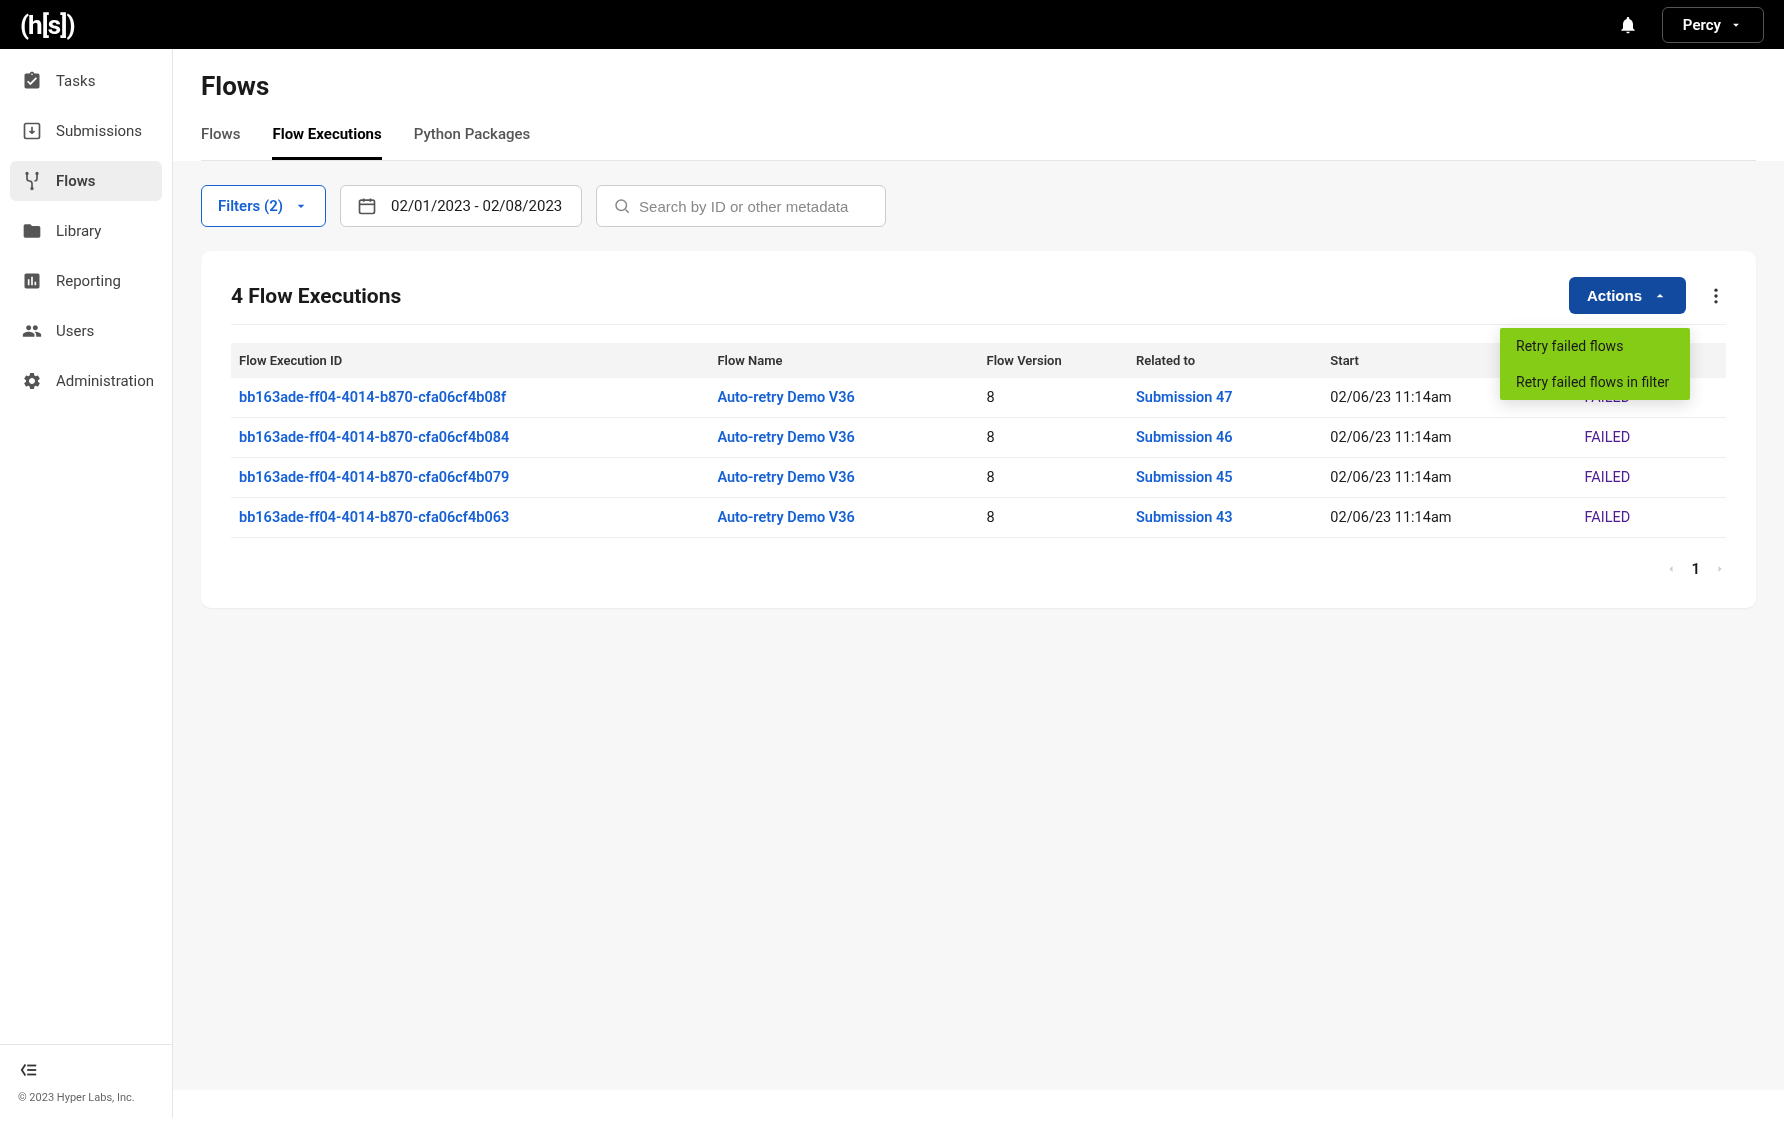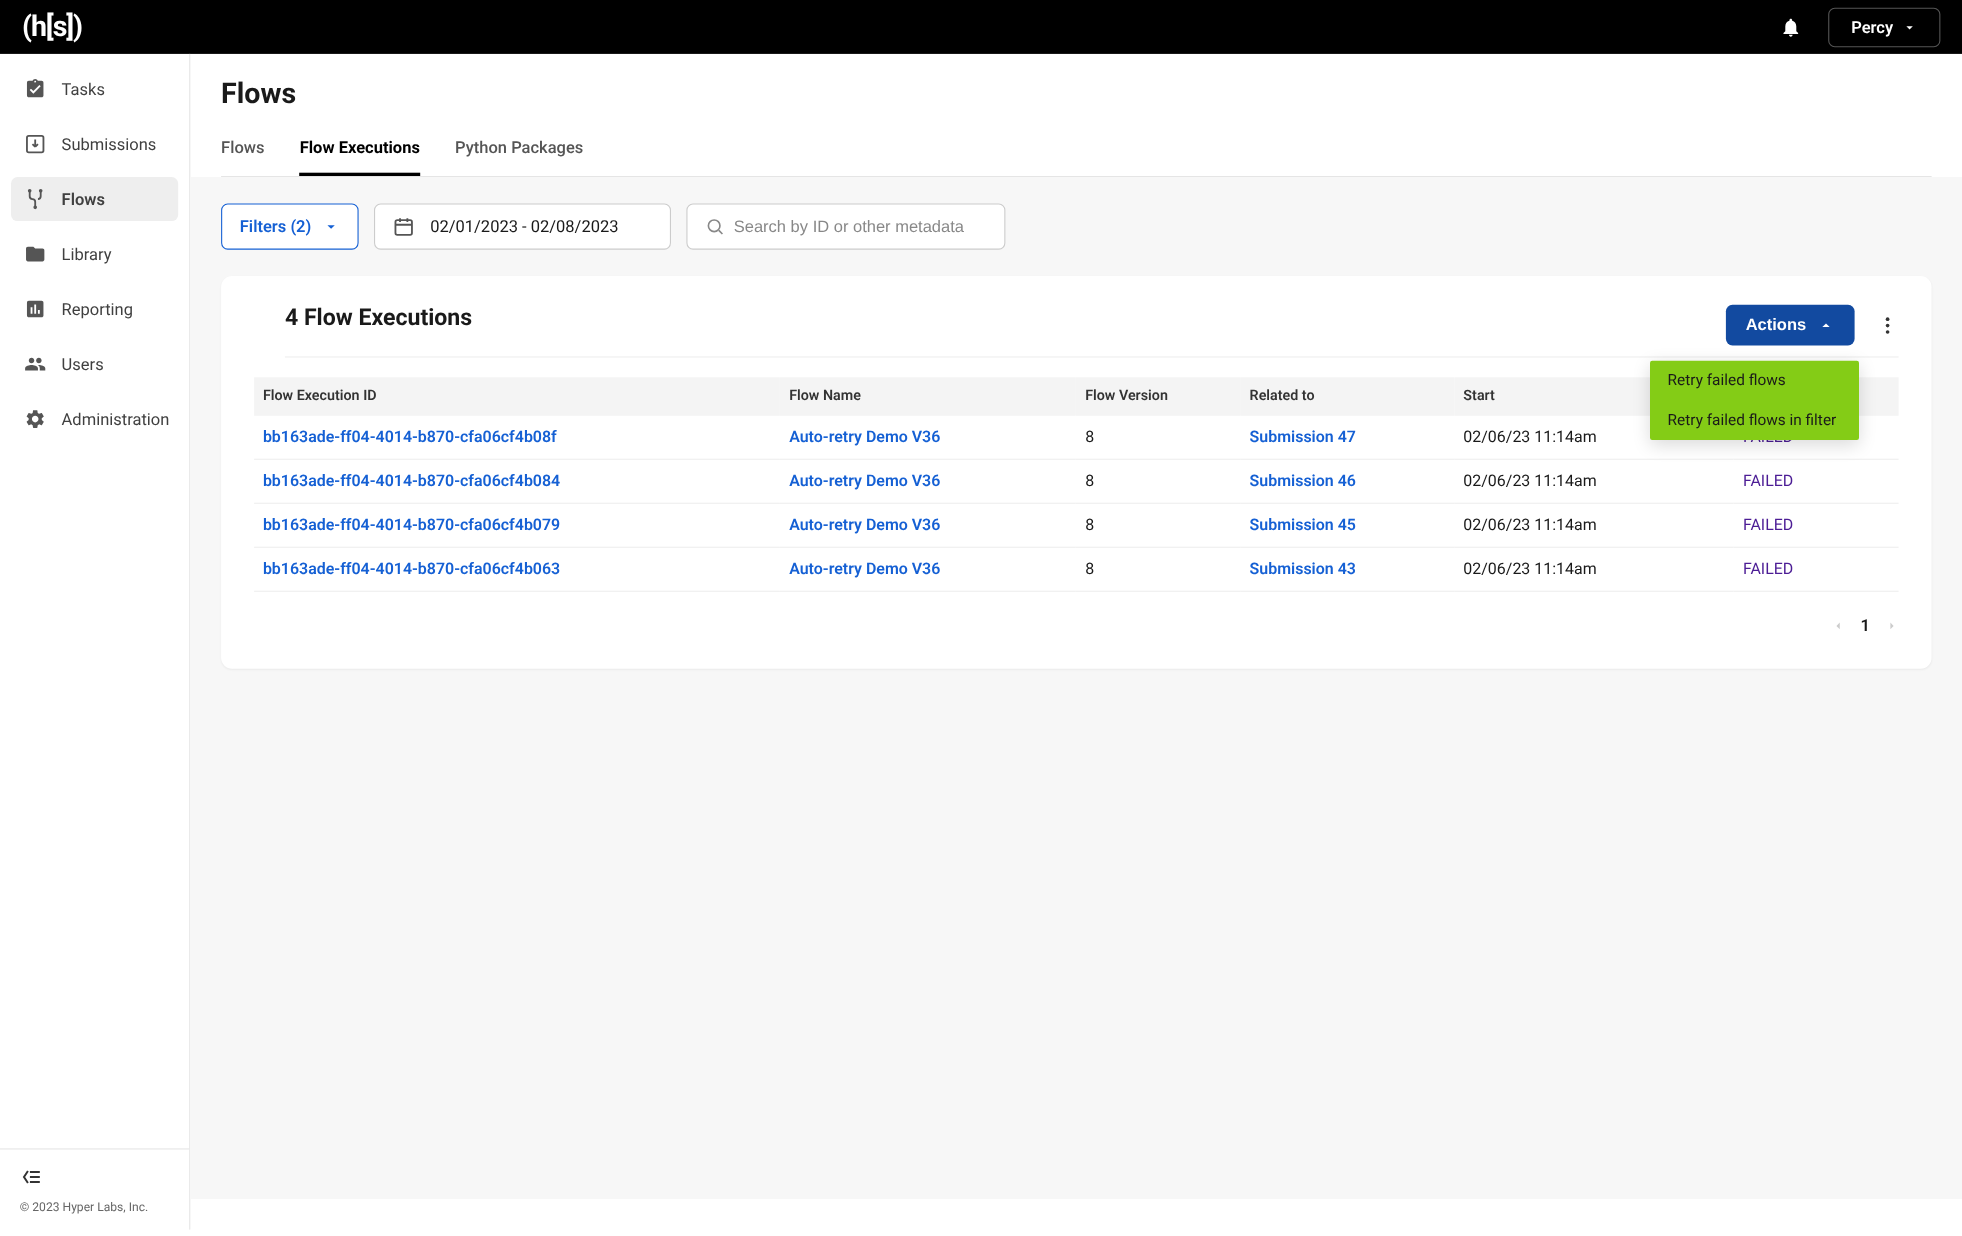--- a/index.html
+++ b/index.html
@@ -30,28 +30,28 @@
     .page-header { padding: 22px 28px 0 28px; }
     .page-title { font-size: 26px; font-weight: 700; margin-bottom: 24px; }
     .tabs { display: flex; gap: 32px; border-bottom: 1px solid #e5e5e5; }
     .tab { padding-bottom: 14px; font-size: 15px; color: #555; cursor: pointer; border-bottom: 3px solid transparent; font-weight: 500; }
     .tab.active { color: #000; font-weight: 700; border-bottom-color: #000; }
 
     
     .content { background: #f7f7f7; padding: 24px 28px 40px 28px; min-height: calc(100% - 140px); }
     .filter-row { display: flex; gap: 14px; margin-bottom: 24px; }
     .filters-btn { border: 1px solid #1560d4; color: #1560d4; border-radius: 6px; padding: 10px 16px; display: flex; align-items: center; gap: 10px; font-size: 15px; font-weight: 600; cursor: pointer; background: #fff; }
-    .date-input { border: 1px solid #ccc; border-radius: 6px; padding: 10px 16px; display: flex; align-items: center; gap: 14px; font-size: 15px; background: #fff; width: 270px; cursor: pointer; }
+    .date-input { border: 1px solid #ccc; border-radius: 6px; padding: 10px 16px; display: flex; align-items: center; gap: 14px; font-size: 15px; background: #fff; width: 242px; cursor: pointer; }
     .search-input-wrap { border: 1px solid #ccc; border-radius: 6px; padding: 10px 16px; display: flex; align-items: center; gap: 8px; background: #fff; width: 290px; }
     .search-input-wrap input { border: none; outline: none; font-size: 15px; flex: 1; background: transparent; }
     .search-input-wrap input::placeholder { color: #888; }
 
     
     .card { background: #fff; border-radius: 10px; padding: 26px 30px 30px; box-shadow: 0 1px 2px rgba(0,0,0,0.05); position: relative; }
-    .card-header { display: flex; align-items: flex-start; justify-content: space-between; padding-bottom: 10px; border-bottom: 1px solid #eee; margin-left: 28px; }
+    .card-header { display: flex; align-items: center; justify-content: space-between; padding-bottom: 10px; border-bottom: 1px solid #eee; }
     .card-title { font-size: 21px; font-weight: 700; }
     .card-header-right { display: flex; align-items: center; gap: 20px; position: relative; }
     .actions-btn { background: #124aa0; color: #fff; border-radius: 6px; padding: 10px 18px; display: flex; align-items: center; gap: 10px; font-size: 15px; font-weight: 600; cursor: pointer; border: none; }
     .more-icon { cursor: pointer; color: #333; }
     
     
     .dropdown { position: absolute; top: 51px; right: 36px; background: #84cc16; border-radius: 2px; box-shadow: 0 4px 16px rgba(0,0,0,0.15); min-width: 190px; z-index: 10; }
     .dropdown-item { padding: 10px 16px; font-size: 14px; cursor: pointer; }
 
     

